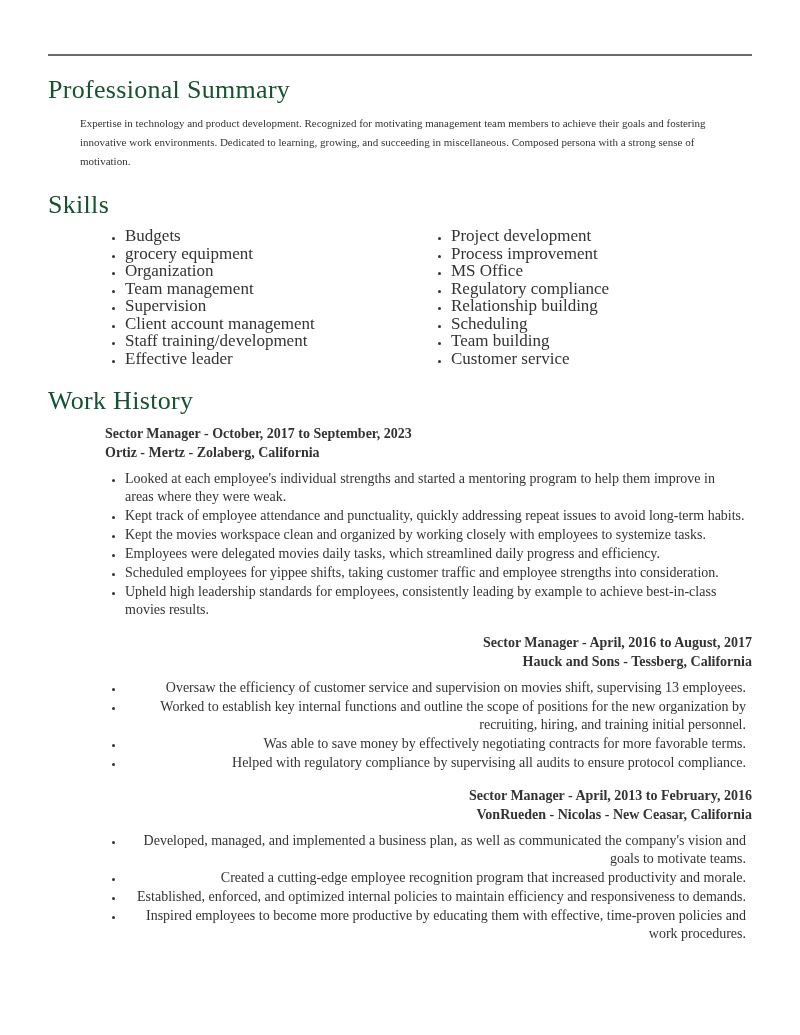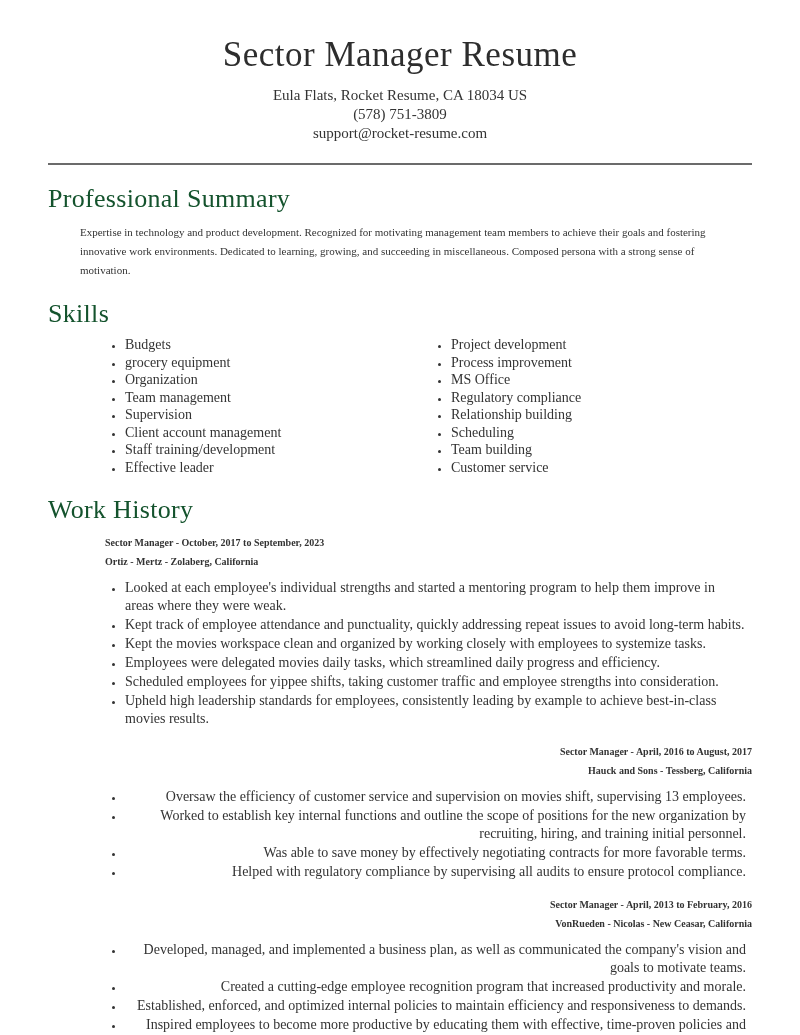--- a/index.html
+++ b/index.html
@@ -46,60 +46,52 @@
     font-size: 11px;
     line-height: 19px;
   }
 
   .skills-cols { display: flex; margin: 6px 0 0 57px; }
   ul.skill-col {
     list-style: disc;
     margin: 0;
     padding: 0 0 0 20px;
     flex: 0 0 306px;
-    font-size: 14px;
+    font-size: 17px;
     line-height: 17.5px;
   }
   ul.skill-col.right { flex: 1 1 auto; }
   ul.skill-col li::marker { font-size: 11px; }
 
   .jobs { margin-top: 7px; }
   .job { margin-top: 0; }
   .job + .job { margin-top: 14px; text-align: right; }
   .job-head {
     margin-left: 57px;
-    font-size: 10px;
+    font-size: 14px;
     line-height: 19px;
     font-weight: bold;
     color: #333333;
   }
   ul.job-bullets {
     list-style: disc;
     margin: 8px 16px 0 57px;
     padding: 0 0 0 20px;
     width: 621px;
     font-size: 14px;
     line-height: 18px;
   }
   ul.job-bullets li { margin-bottom: 1px; }
   ul.job-bullets li::marker { font-size: 11px; }
 </style>
 </head>
 <body>
 
 <div class="page">
 
-  <header>
-    <h1>Sector Manager Resume</h1>
-    <div class="contact">
-      <div>Eula Flats, Rocket Resume, CA 18034 US</div>
-      <div>(578) 751-3809</div>
-      <div>support@rocket-resume.com</div>
-    </div>
-  </header>
 
   <hr class="header-divider">
 
   <section>
     <h2 class="first">Professional Summary</h2>
     <p class="summary">Expertise in technology and product development. Recognized for motivating management team members to achieve their goals and fostering innovative work environments. Dedicated to learning, growing, and succeeding in miscellaneous. Composed persona with a strong sense of motivation.</p>
   </section>
 
   <section>
     <h2>Skills</h2>

